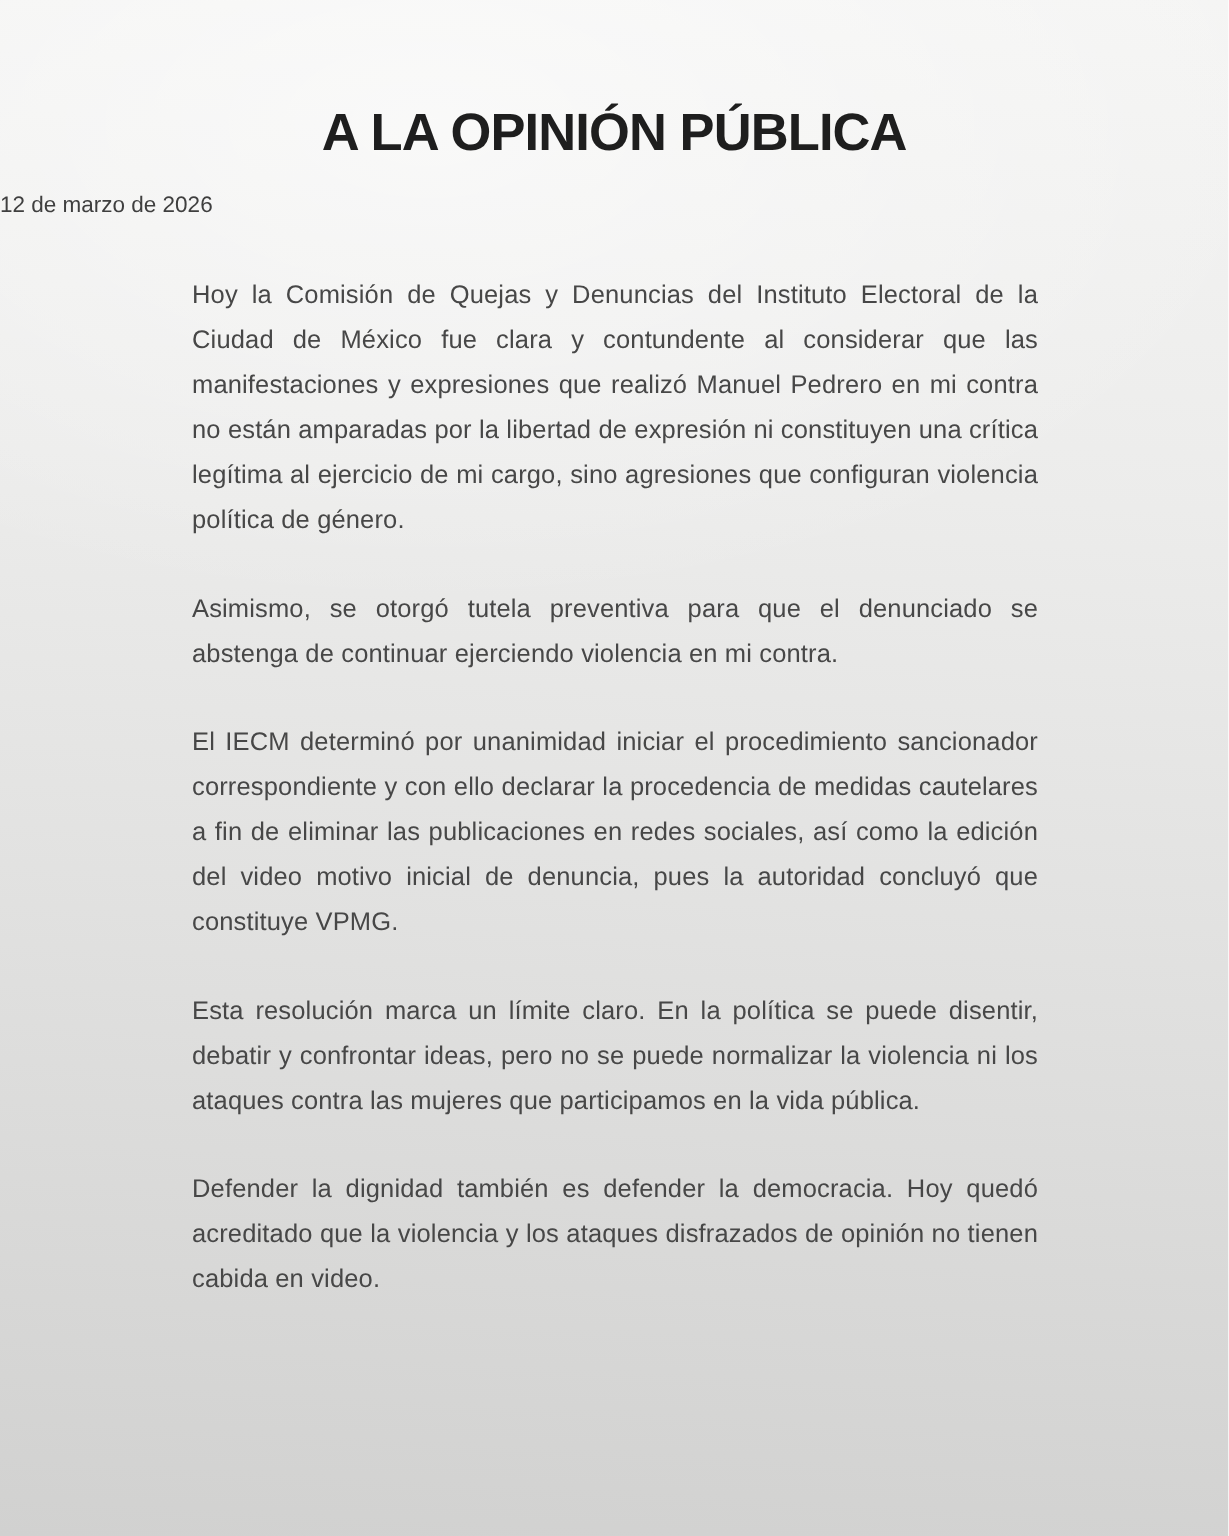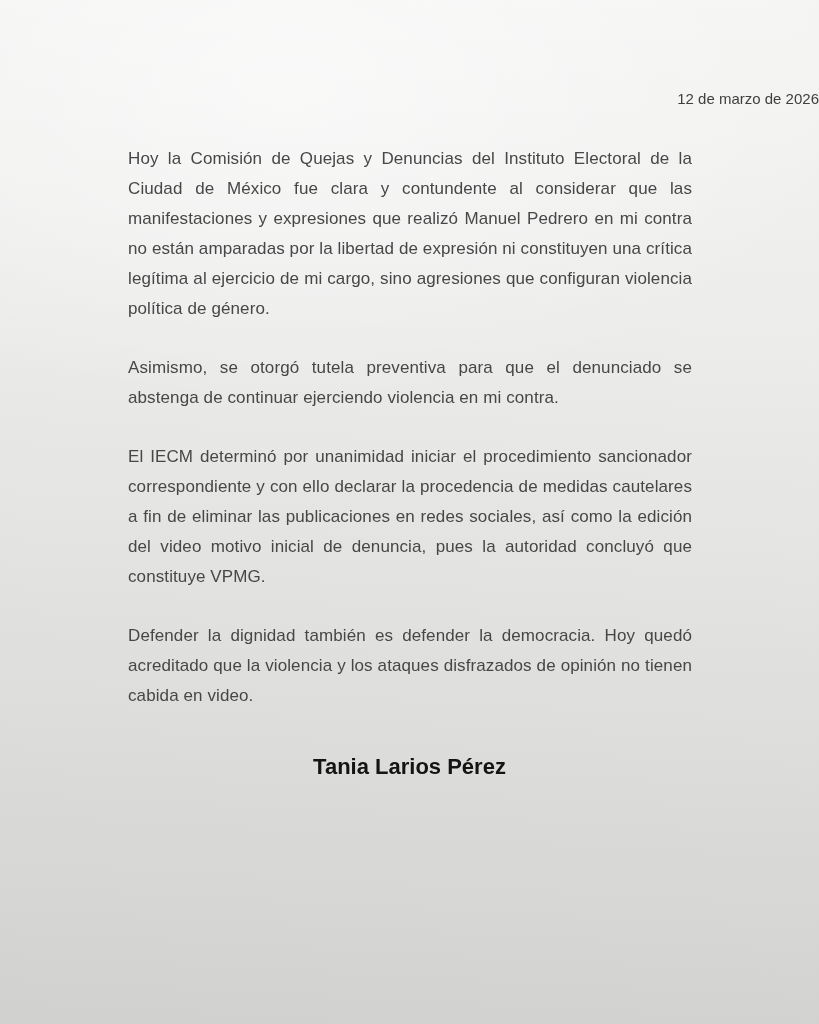--- a/index.html
+++ b/index.html
@@ -28,21 +28,21 @@
       margin: 0;
       text-align: center;
       font-size: 35px;
       line-height: 38px;
       font-weight: 700;
       letter-spacing: -0.6px;
       color: #1e1e1e;
     }
     .doc-date {
       margin-top: 20px;
-      text-align: right;
+      text-align: left;
       font-size: 15px;
       line-height: 18px;
       font-weight: 400;
       color: #3f3f3f;
     }
     .doc-body {
       margin: 36px 109px 0 128px; 
       font-size: 17px;
       line-height: 30px;
       color: #474747;
@@ -62,25 +62,26 @@
       line-height: 26px;
       font-weight: 700;
       color: #141414;
     }
   </style>
 </head>
 <body>
 
 <div class="page">
 
+  <h1 class="doc-title">A LA OPINIÓN PÚBLICA</h1>
 
   <div class="doc-date">12 de marzo de 2026</div>
 
   <div class="doc-body">
     <p>Hoy la Comisión de Quejas y Denuncias del Instituto Electoral de la Ciudad de México fue clara y contundente al considerar que las manifestaciones y expresiones que realizó Manuel Pedrero en mi contra no están amparadas por la libertad de expresión ni constituyen una crítica legítima al ejercicio de mi cargo, sino agresiones que configuran violencia política de género.</p>
     <p>Asimismo, se otorgó tutela preventiva para que el denunciado se abstenga de continuar ejerciendo violencia en mi contra.</p>
     <p>El IECM determinó por unanimidad iniciar el procedimiento sancionador correspondiente y con ello declarar la procedencia de medidas cautelares a fin de eliminar las publicaciones en redes sociales, así como la edición del video motivo inicial de denuncia, pues la autoridad concluyó que constituye VPMG.</p>
+    <p>Esta resolución marca un límite claro. En la política se puede disentir, debatir y confrontar ideas, pero no se puede normalizar la violencia ni los ataques contra las mujeres que participamos en la vida pública.</p>
     <p>Defender la dignidad también es defender la democracia. Hoy quedó acreditado que la violencia y los ataques disfrazados de opinión no tienen cabida en video.</p>
   </div>
 
-  <div class="doc-signature">Tania Larios Pérez</div>
 
 </div>
 
 </body></html>

